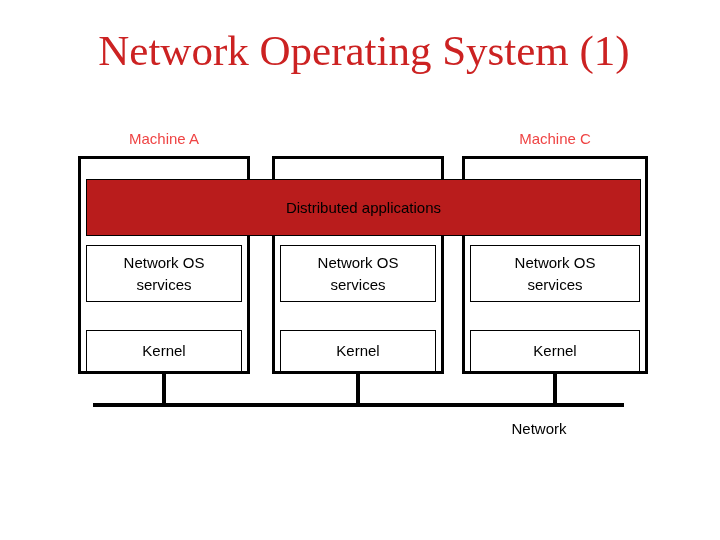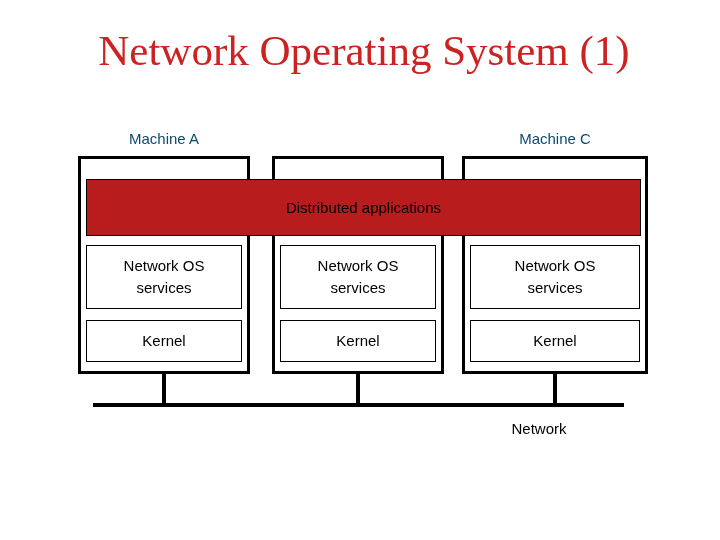--- a/index.html
+++ b/index.html
@@ -27,21 +27,21 @@
     letter-spacing: 0px;
     white-space: nowrap;
   }
 
   
   .machine-label {
     position: absolute;
     top: 124px;
     text-align: center;
     font-size: 15px;
-    color: #0c4a6e;
+    color: #ef4444;
   }
   .lbl-a { left: 74px;  width: 172px; }
   .lbl-b { left: 268px; width: 172px; margin-top: 36px; }
   .lbl-c { left: 458px; width: 186px; }
 
   
   .machine-box {
     position: absolute;
     top: 152px; height: 218px;
     border: 3px solid #000;
@@ -68,22 +68,22 @@
     position: absolute;
     border: 1px solid #000;
     background: #ffffff;
     display: flex; flex-direction: column;
     align-items: center; justify-content: center;
     text-align: center;
     font-size: 15px;
     line-height: 18px;
     z-index: 2;
   }
-  .nos    { top: 241px; height: 64px; }
-  .kernel { top: 316px; height: 42px; }
+  .nos    { top: 241px; height: 57px; }
+  .kernel { top: 326px; height: 42px; }
   .in-a { left: 82px;  width: 156px; }
   .in-b { left: 276px; width: 156px; }
   .in-c { left: 466px; width: 170px; }
 
   
   .connector {
     position: absolute;
     top: 368px; height: 33px;
     width: 4px;
     background: #000;

